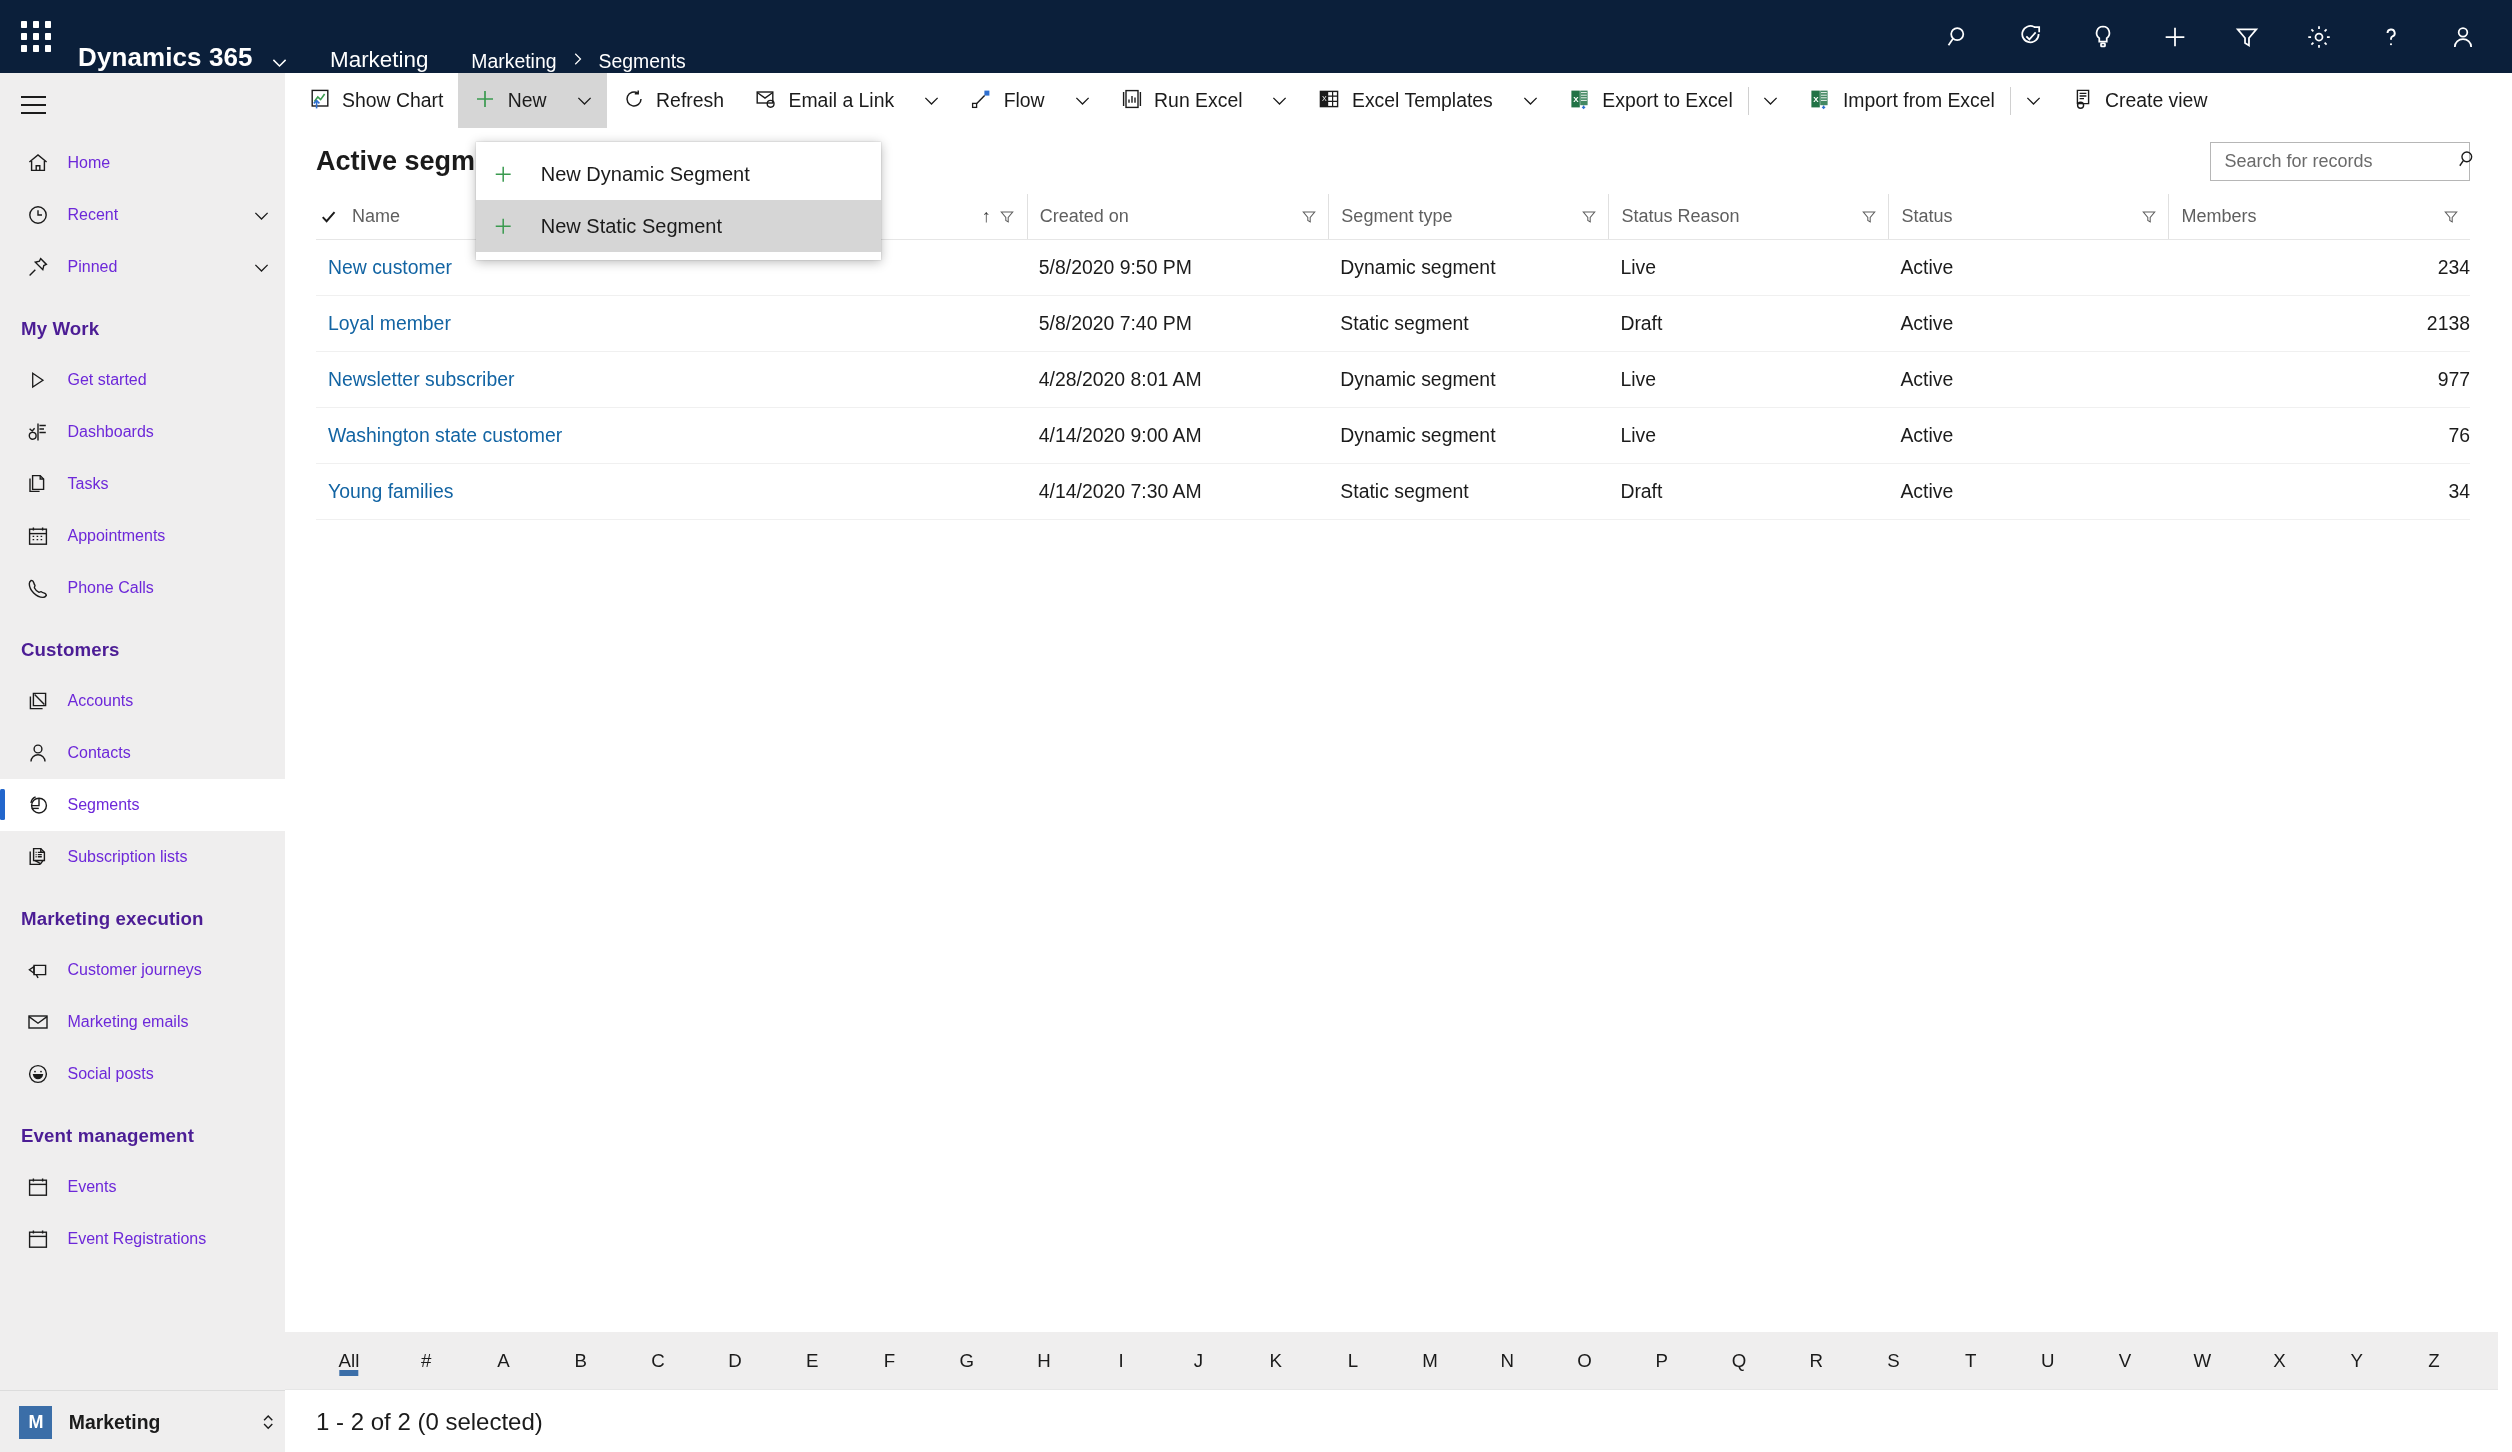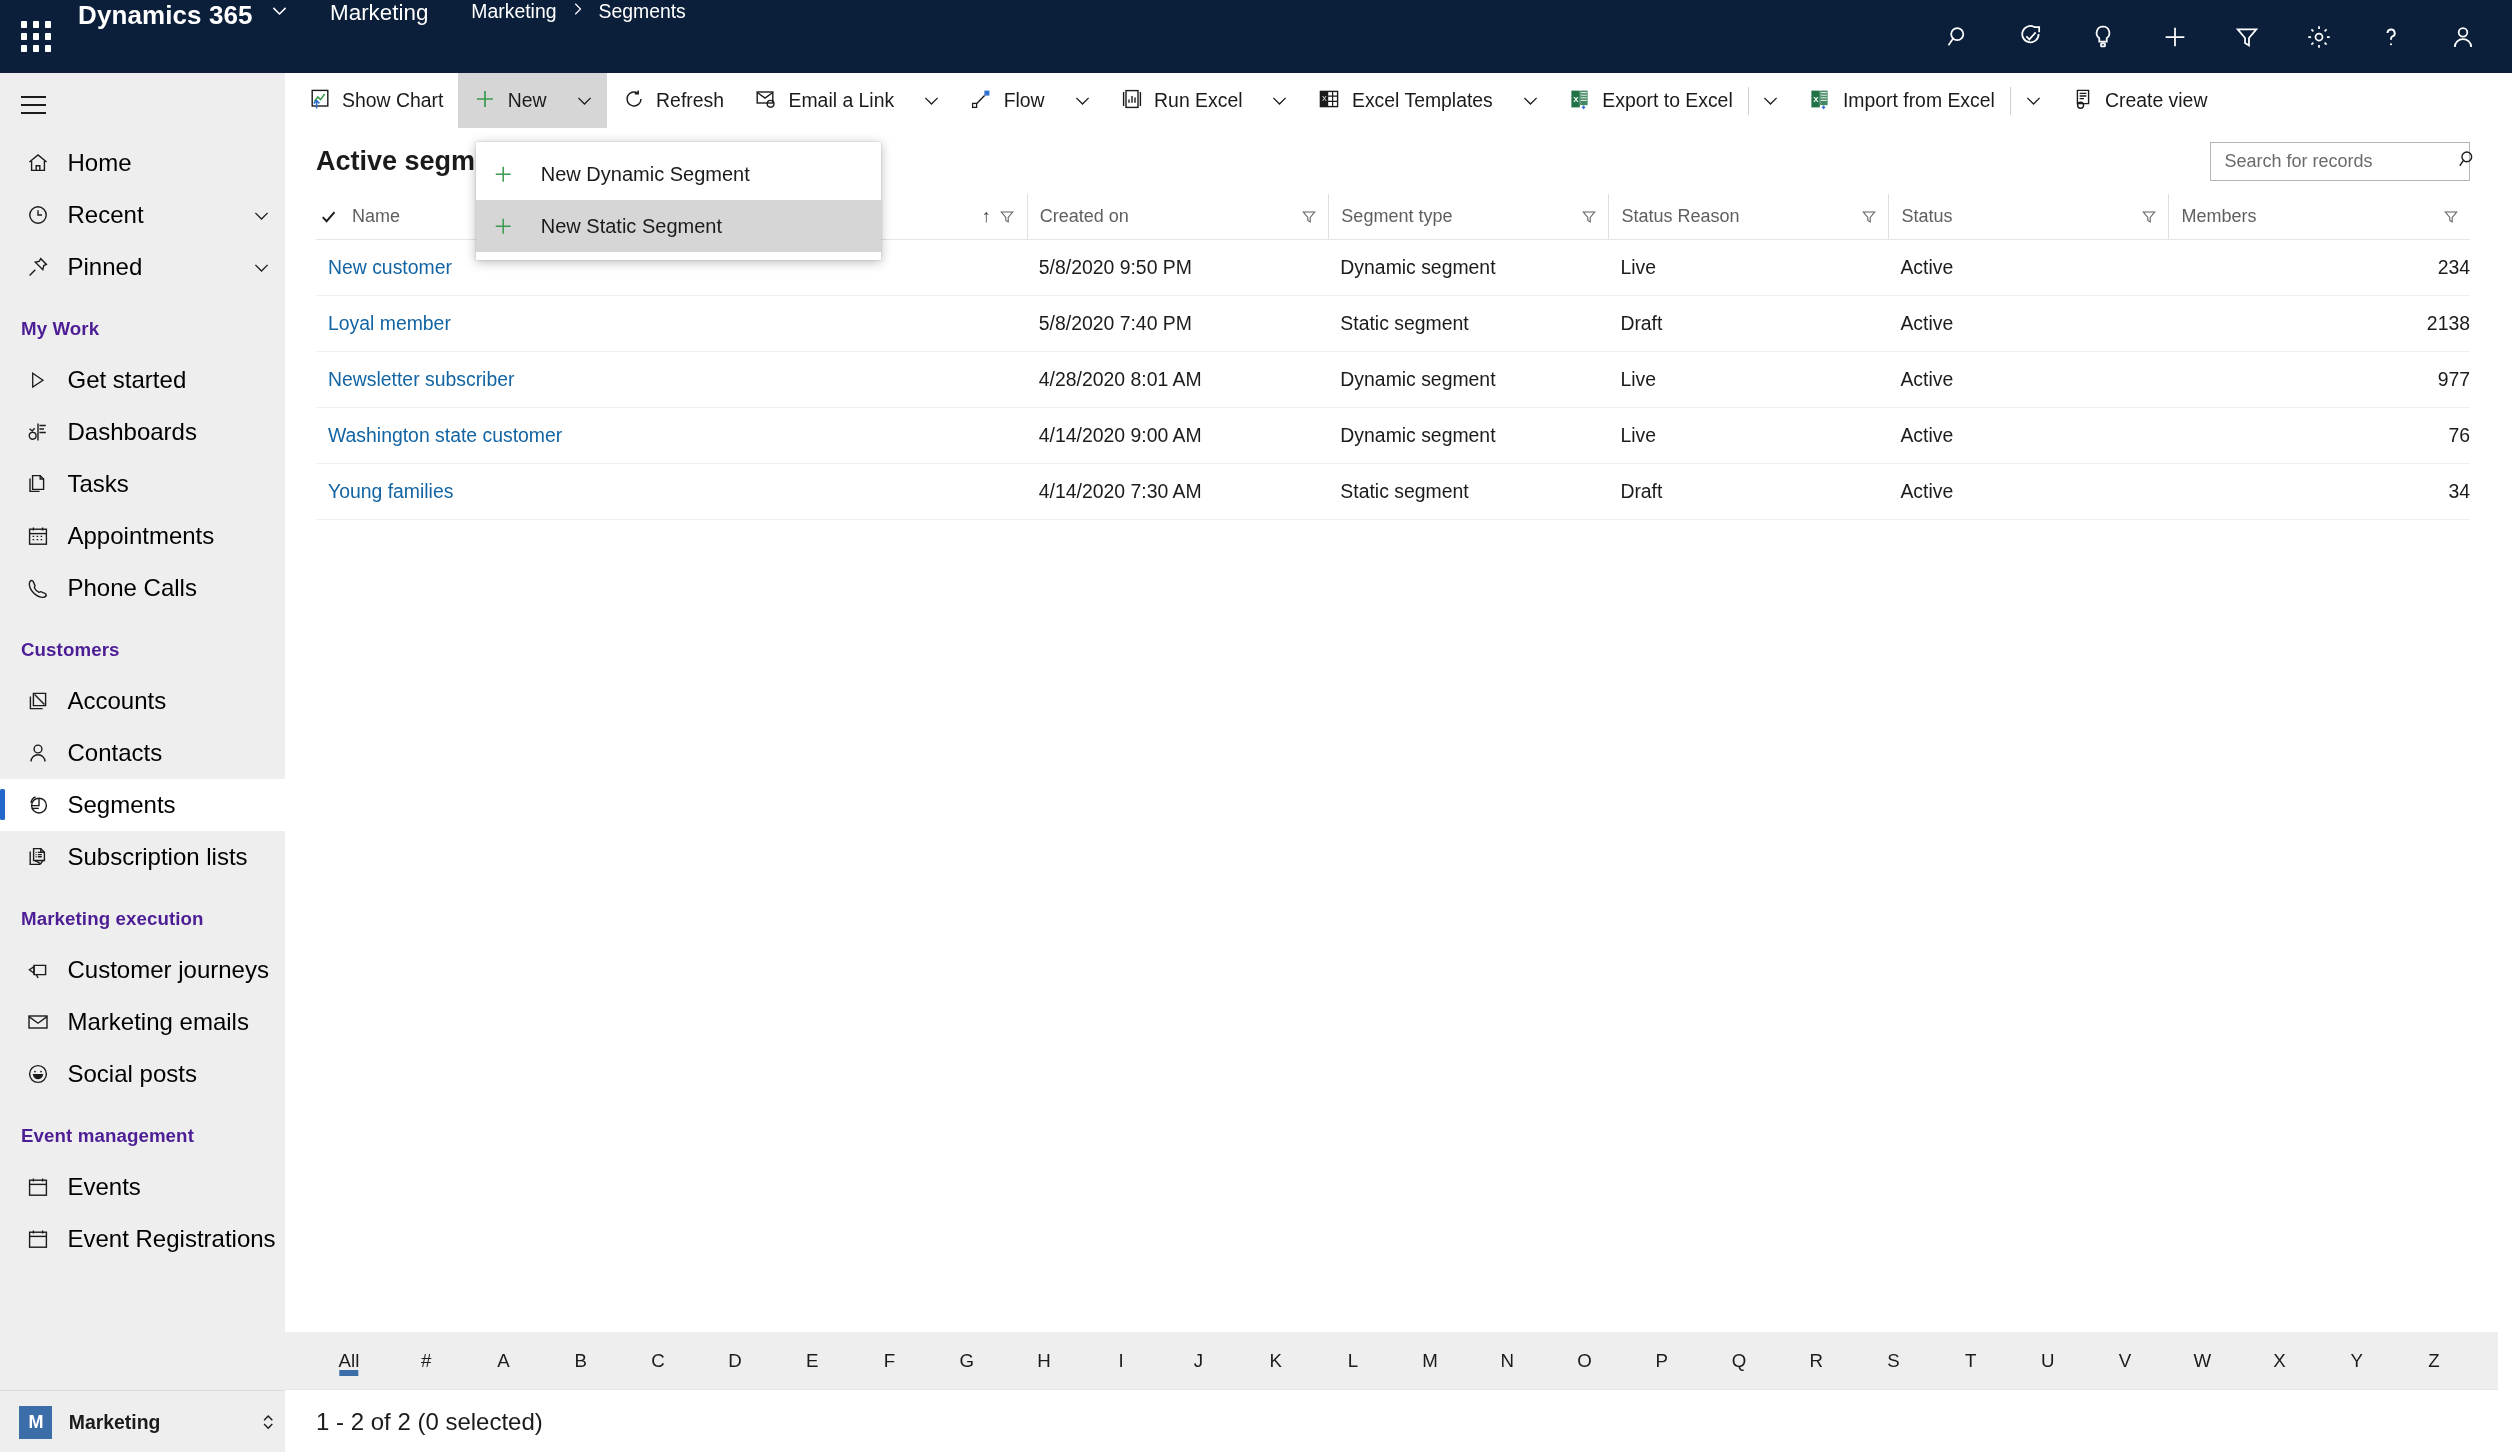--- a/index.html
+++ b/index.html
@@ -8,21 +8,21 @@
     font-family: "Liberation Sans", sans-serif;
     background: #ffffff;
     overflow: hidden;
   }
   body { position: relative; }
 
   
   #topbar {
     position: absolute; top: 0; left: 0; width: 2512px; height: 73px;
     background: #0b1f3a;
-    display: flex; align-items: flex-start;
+    display: flex; align-items: flex-end;
   }
   .waffle {
     width: 72px; height: 73px;
     display: flex; align-items: center; justify-content: center;
     cursor: pointer;
   }
   .waffle-grid {
     display: grid; grid-template-columns: repeat(3, 6.7px);
     grid-template-rows: repeat(3, 6.7px); gap: 5.2px;
   }
@@ -73,21 +73,21 @@
   .nav-item.selected { background: #ffffff; }
   .nav-item.selected::before {
     content: ""; position: absolute; left: 0; top: 10.5px;
     width: 5.2px; height: 31px; background: #2266cc; border-radius: 1.5px;
   }
   .nav-icon {
     width: 33px; height: 33px; flex: 0 0 33px;
     display: flex; align-items: center; justify-content: center;
     margin-right: 13.5px;
   }
-  .nav-label { font-size: 24px; color: #000000; white-space: nowrap; }
+  .nav-label { font-size: 16px; color: #6d28d9; white-space: nowrap; }
   .nav-chevron { margin-left: auto; margin-right: 27px; display: flex; }
   .nav-group-title {
     font-size: 18.7px; font-weight: 700; color: #4c1d95;
     padding: 25.4px 0 13.5px 21px; letter-spacing: 0.1px;
   }
   .nav-spacer { height: 16.4px; }
   #app-switcher {
     height: 63px; border-top: 0.7px solid #dcdcdc;
     display: flex; align-items: center; padding: 0 19.4px; cursor: pointer;
   }

